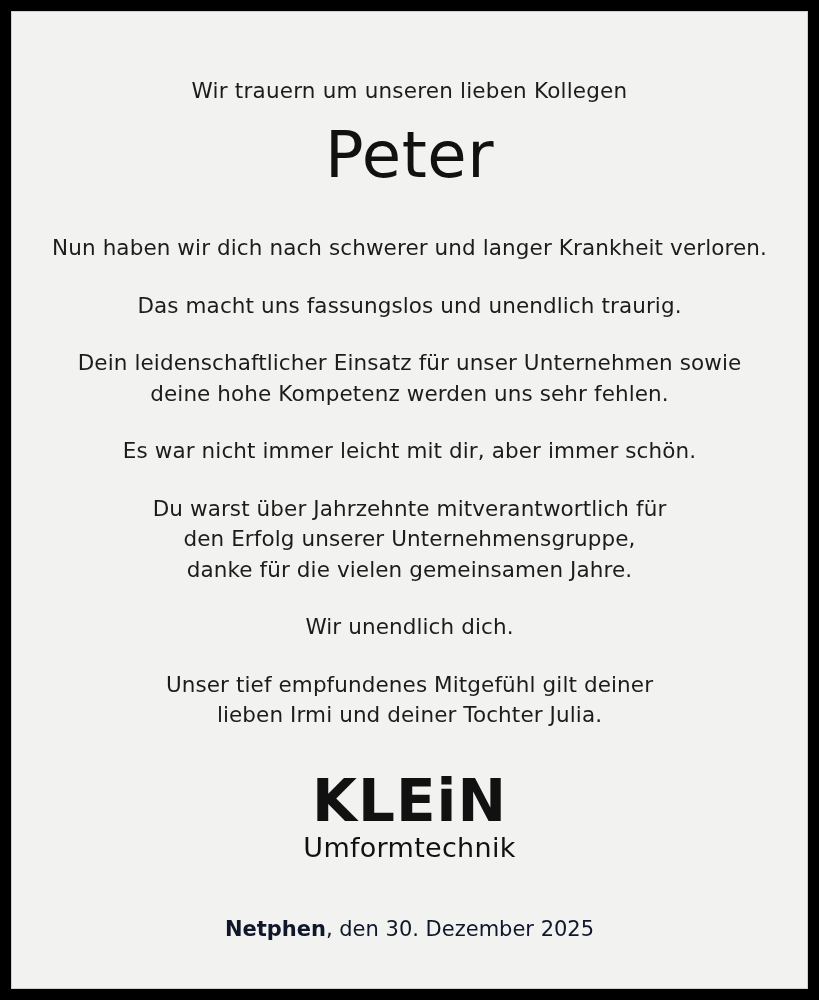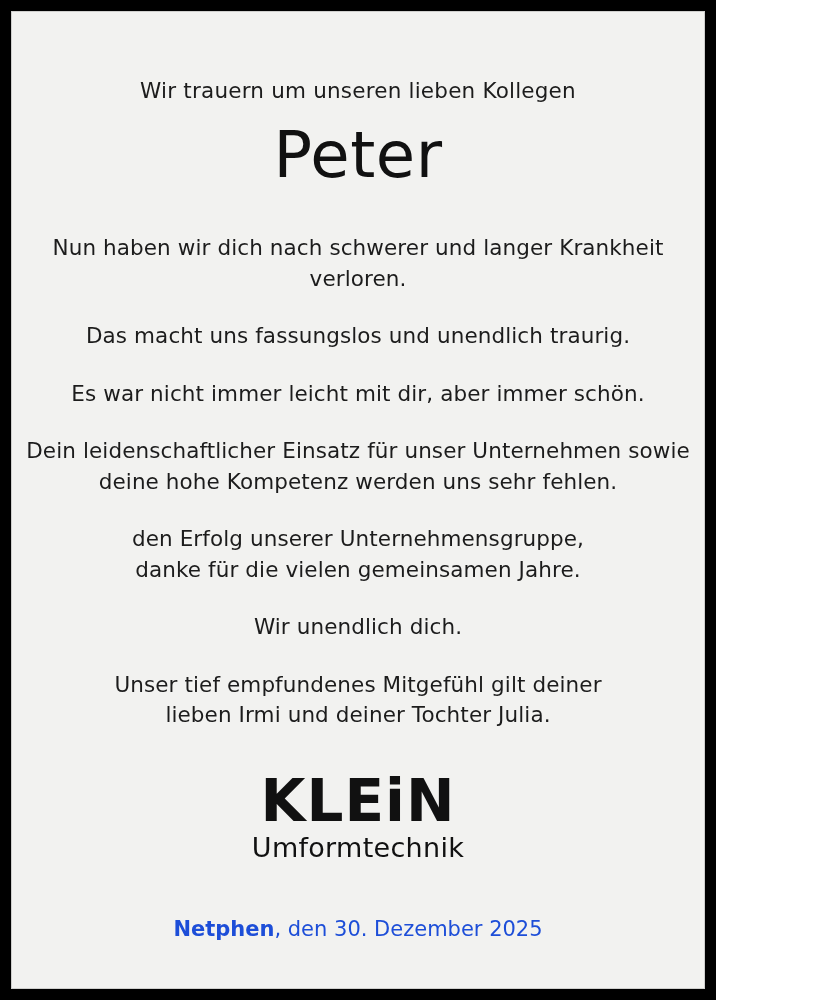--- a/index.html
+++ b/index.html
@@ -7,21 +7,21 @@
     padding: 0;
     background: #ffffff;
   }
   body {
     width: 819px;
     height: 1000px;
     font-family: "DejaVu Sans", sans-serif;
   }
   .obituary-frame {
     box-sizing: border-box;
-    width: 716px;
+    width: 819px;
     height: 1000px;
     background: #000000;
     padding: 11px;
   }
   .obituary-inner {
     box-sizing: border-box;
     width: 100%;
     height: 100%;
     background: #f2f2f0;
     border: 1px solid #cfcfcd;
@@ -84,21 +84,21 @@
     font-family: "DejaVu Sans", sans-serif;
     font-size: 27px;
     font-weight: 400;
     color: #111111;
     display: block;
     margin-top: 4px;
     letter-spacing: 0.3px;
   }
   .footer-line {
     font-size: 21px;
-    color: #1d4ed8;
+    color: #0f172a;
     margin-top: 56px;
     text-align: center;
   }
   .footer-line .place {
     font-weight: 600;
   }
 </style>
 </head>
 <body>
 
@@ -113,29 +113,30 @@
 
       <p class="para">
         <span class="ln">Nun haben wir dich nach schwerer und langer Krankheit verloren.</span>
       </p>
 
       <p class="para">
         <span class="ln">Das macht uns fassungslos und unendlich traurig.</span>
       </p>
 
       <p class="para">
-        <span class="ln">Es war nicht immer leicht mit dir, aber immer schön.</span>
-      </p>
-
-      <p class="para">
         <span class="ln">Dein leidenschaftlicher Einsatz für unser Unternehmen sowie</span>
         <span class="ln">deine hohe Kompetenz werden uns sehr fehlen.</span>
       </p>
 
       <p class="para">
+        <span class="ln">Es war nicht immer leicht mit dir, aber immer schön.</span>
+      </p>
+
+      <p class="para">
+        <span class="ln">Du warst über Jahrzehnte mitverantwortlich für</span>
         <span class="ln">den Erfolg unserer Unternehmensgruppe,</span>
         <span class="ln">danke für die vielen gemeinsamen Jahre.</span>
       </p>
 
       <p class="para">
         <span class="ln">Wir unendlich dich.</span>
       </p>
 
       <p class="para">
         <span class="ln">Unser tief empfundenes Mitgefühl gilt deiner</span>

